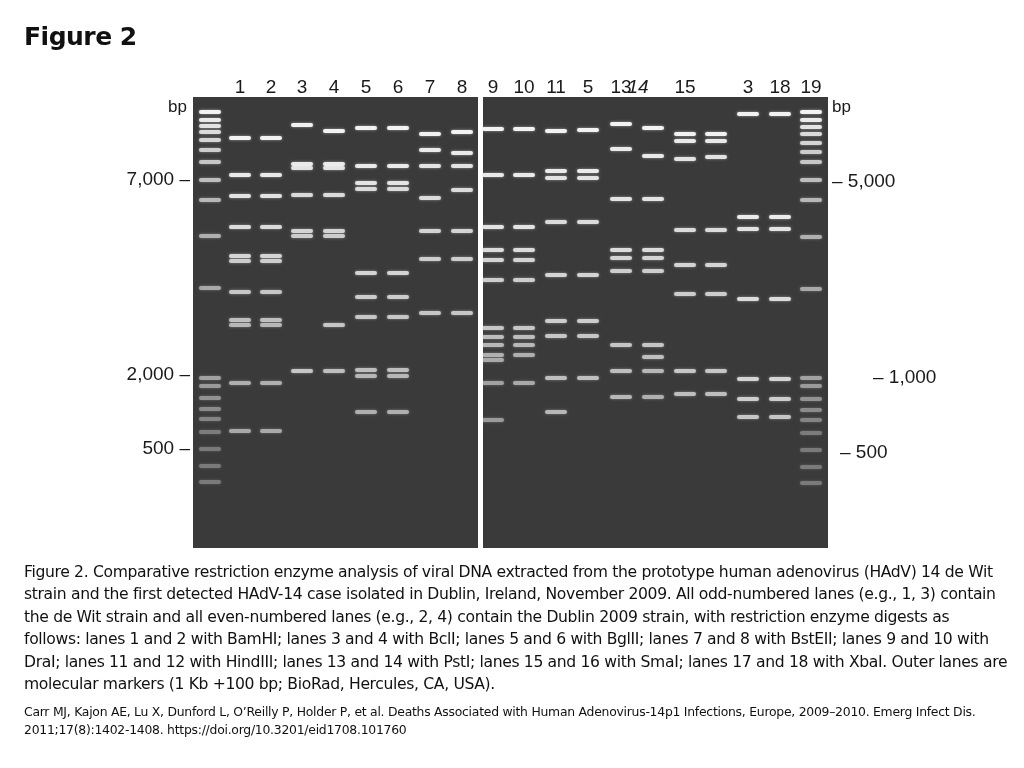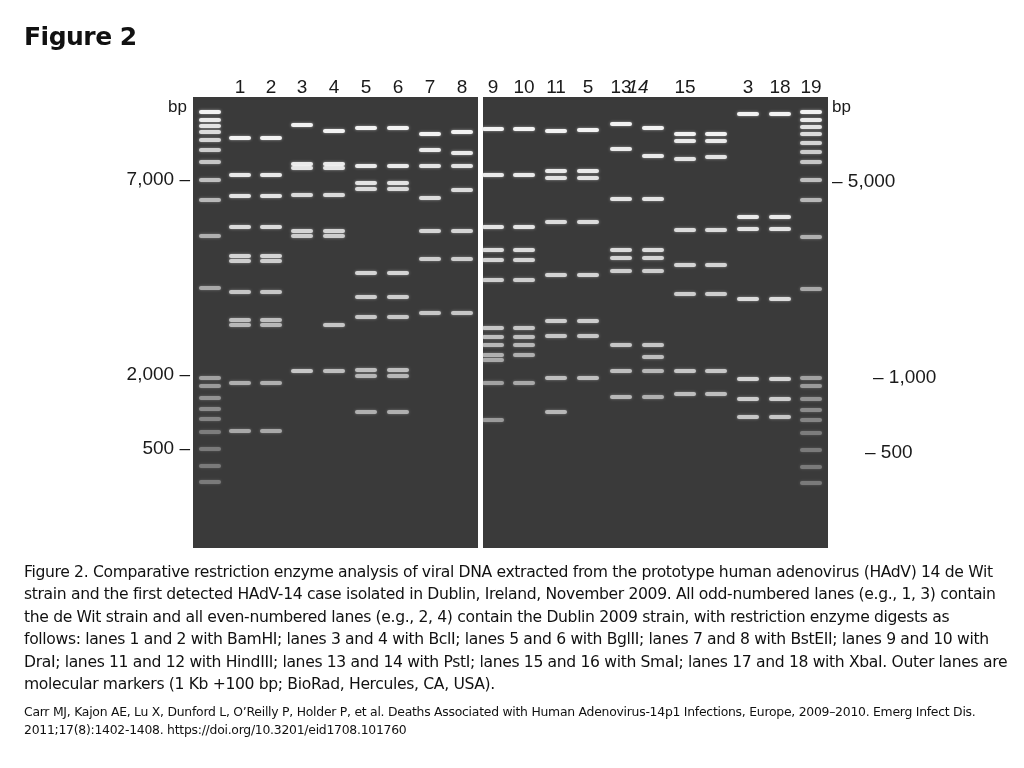--- a/index.html
+++ b/index.html
@@ -47,21 +47,21 @@
       <div class="lane-num" style="left: 811px;">19</div>
     </div>
   <div id="bp-left">
       <div class="bp-label" style="right: 834px; top: 168px;">7,000 –</div>
       <div class="bp-label" style="right: 834px; top: 363px;">2,000 –</div>
       <div class="bp-label" style="right: 834px; top: 437px;">500 –</div>
     </div>
   <div id="bp-right">
       <div class="bp-label" style="left: 832px; top: 170px;">– 5,000</div>
       <div class="bp-label" style="left: 859px; top: 366px; margin-left: 14px;">– 1,000</div>
-      <div class="bp-label" style="left: 865px; top: 441px;">– 500</div>
+      <div class="bp-label" style="left: 840px; top: 441px;">– 500</div>
     </div>
 
   <div class="gel gel-left"></div>
   <div class="gel gel-right"></div>
   <div id="bands">
       <div class="band" style="left: 199px; width: 22px; top: 110px; opacity: 1;"></div>
       <div class="band" style="left: 199px; width: 22px; top: 118px; opacity: 0.96;"></div>
       <div class="band" style="left: 199px; width: 22px; top: 124px; opacity: 0.92;"></div>
       <div class="band" style="left: 199px; width: 22px; top: 130px; opacity: 0.88;"></div>
       <div class="band" style="left: 199px; width: 22px; top: 138px; opacity: 0.84;"></div>

